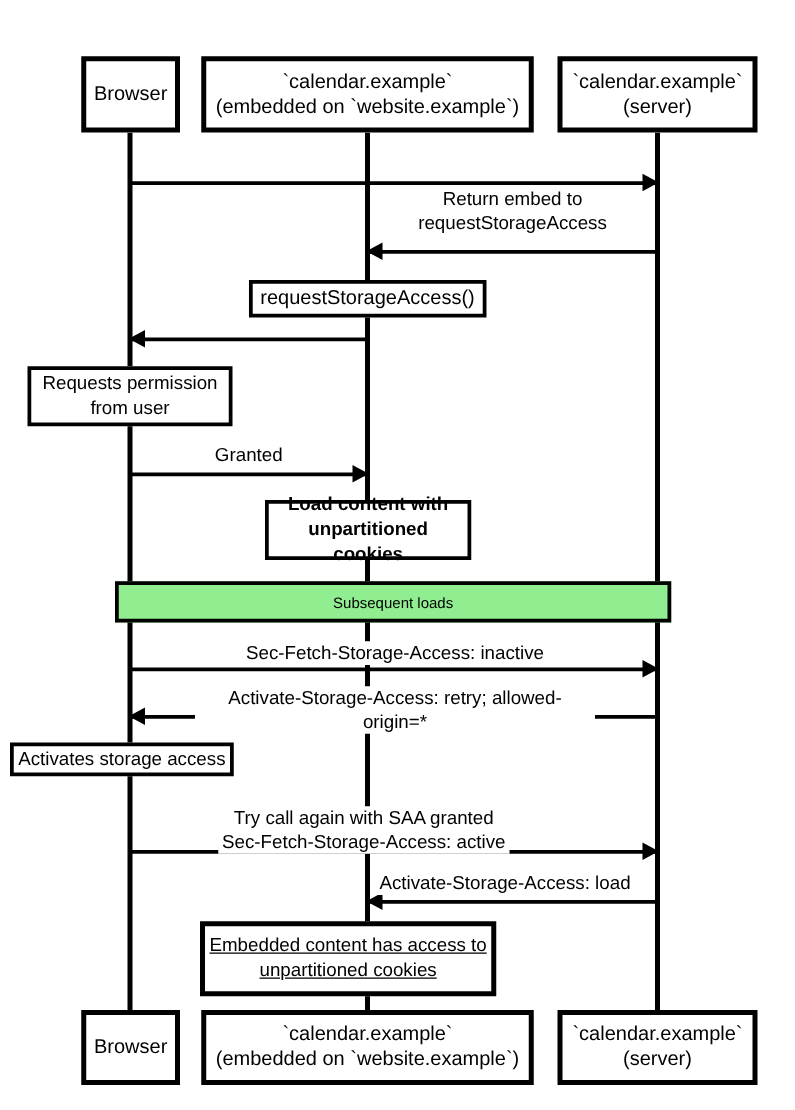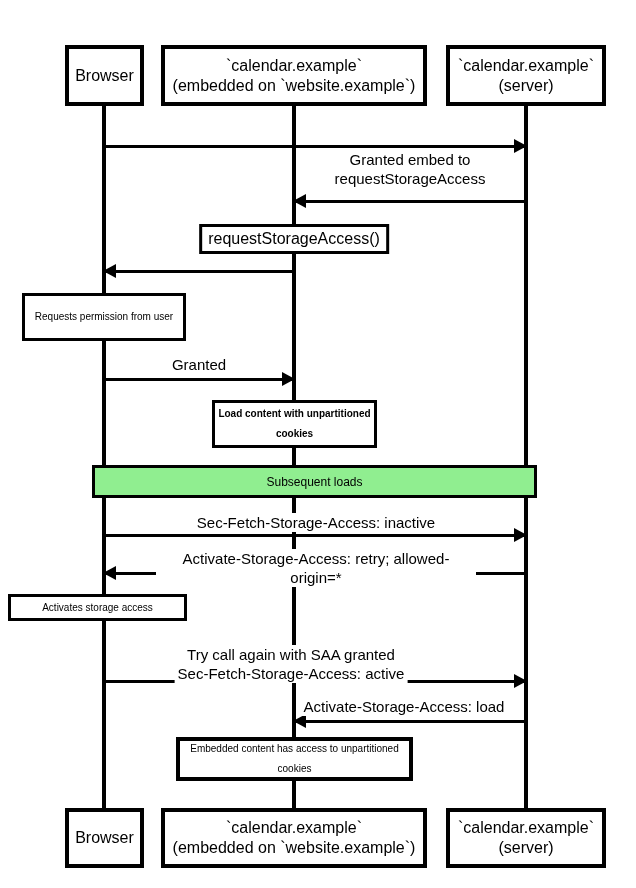--- a/index.html
+++ b/index.html
@@ -49,21 +49,21 @@
     position: absolute; z-index: 4;
     transform: translateX(-50%);
     background: #fff; border: 3px solid #000;
     padding: 2px 6px; font-size: 16px; line-height: 20px;
     text-align: center; white-space: nowrap;
   }
   .note {
     position: absolute; z-index: 4;
     background: #fff; border: 3px solid #000;
     display: flex; align-items: center; justify-content: center;
-    text-align: center; font-size: 10px; line-height: 20px;
+    text-align: center; font-size: 15px; line-height: 20px;
     padding: 1px 2px;
   }
   .note.bold { border-width: 4px; }
   .band {
     position: absolute; z-index: 3;
     background: #90EE90; border: 3px solid #000;
     display: flex; align-items: center; justify-content: center;
     font-size: 12px;
   }
 </style>
@@ -80,21 +80,21 @@
 (server)</div>
 
   <div class="lifeline" style="left:102px;"></div>
   <div class="lifeline" style="left:292px;"></div>
   <div class="lifeline" style="left:524px;"></div>
 
   <div class="msg" style="left:104px; top:145px; width:422px;">
     <div class="head-r"></div>
   </div>
 
-  <div class="mlabel" style="left:410px; top:150px;">Granted embed to
+  <div class="mlabel" style="left:410px; top:150px;">Return embed to
 requestStorageAccess</div>
   <div class="msg" style="left:294px; top:200px; width:232px;">
     <div class="head-l"></div>
   </div>
 
   <div class="blabel" style="left:294px; top:224px;">requestStorageAccess()</div>
   <div class="msg" style="left:104px; top:270px; width:190px;">
     <div class="head-l"></div>
   </div>
 
@@ -125,21 +125,21 @@
 Sec-Fetch-Storage-Access: active</div>
   <div class="msg" style="left:104px; top:680px; width:422px;">
     <div class="head-r"></div>
   </div>
 
   <div class="mlabel" style="left:404px; top:697px;">Activate-Storage-Access: load</div>
   <div class="msg" style="left:294px; top:720px; width:232px;">
     <div class="head-l"></div>
   </div>
 
-  <div class="note bold" style="left:176px; top:737px; width:237px; height:44px;">Embedded content has access to unpartitioned cookies</div>
+  <div class="note bold" style="left:160px; top:737px; width:237px; height:60px;text-decoration:underline;">Embedded content has access to unpartitioned cookies</div>
 
   <div class="actor" style="left:65px; top:808px; width:79px; height:60px;">Browser</div>
   <div class="actor" style="left:161px; top:808px; width:266px; height:60px;">`calendar.example`
 (embedded on `website.example`)</div>
   <div class="actor" style="left:446px; top:808px; width:160px; height:60px;">`calendar.example`
 (server)</div>
 
 </div>
 
 </body></html>

